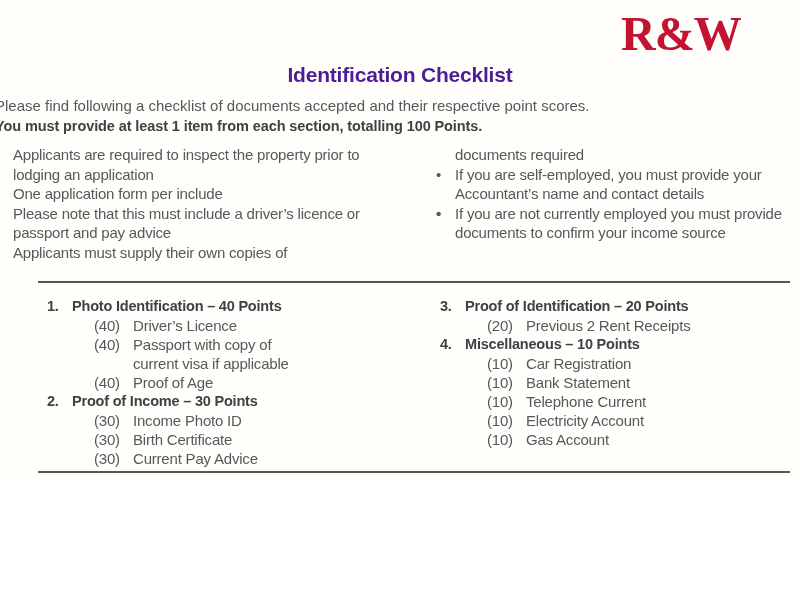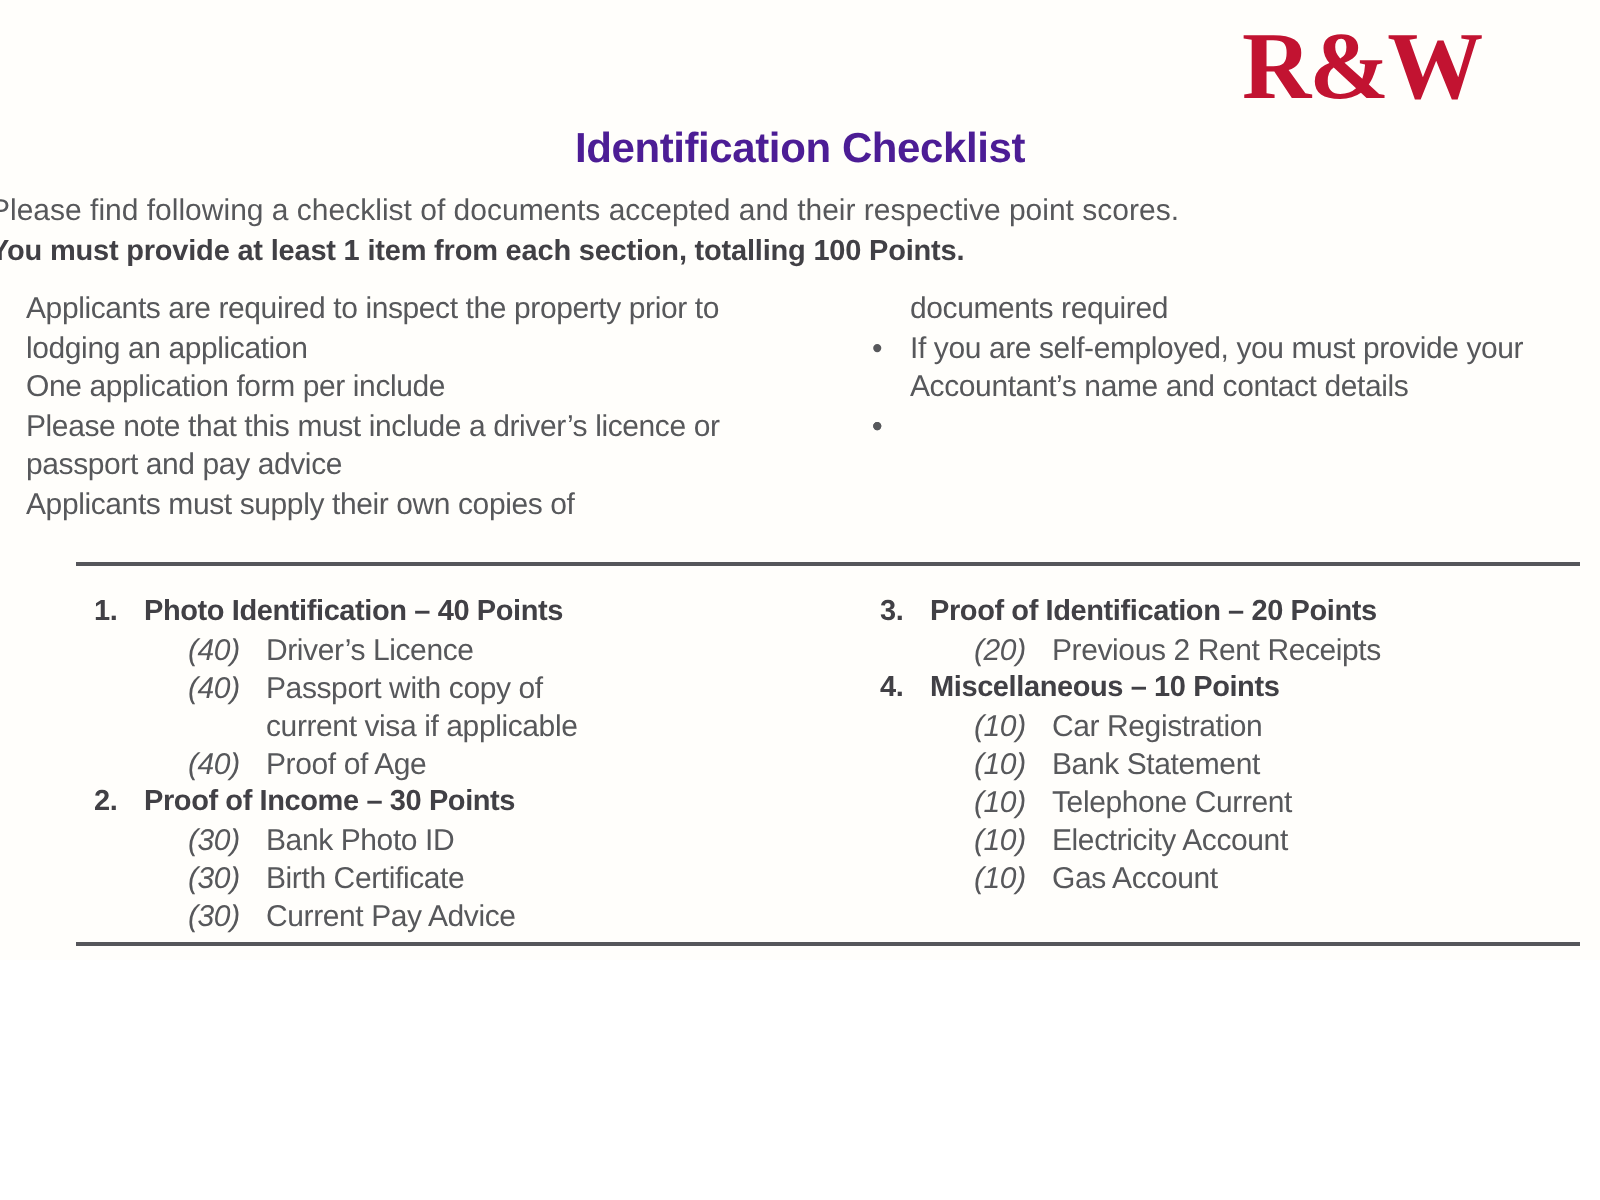--- a/index.html
+++ b/index.html
@@ -42,21 +42,21 @@
   .rule{position:absolute;left:38px;width:752px;height:2px;background:#55565a;}
   .rule-top{top:281px;}
   .rule-bottom{top:471px;}
   
   .sections{position:absolute;top:297px;font-size:15px;line-height:19px;letter-spacing:-0.2px;}
   .sections-left{left:47px;}
   .sections-right{left:440px;}
   .sec-head{display:flex;font-weight:bold;font-size:14.5px;color:#414045;line-height:19px;}
   .sec-num{width:25px;flex:none;}
   .sec-item{display:flex;}
-  .sec-item .pts{margin-left:47px;width:39px;flex:none;font-style:italic;}
+  .sec-item .pts{margin-left:47px;width:39px;flex:none;}
   .sections-left .sec-item .lbl{max-width:185px;}
   
   .footer{position:absolute;left:-7px;top:484px;font-size:14.5px;line-height:21.5px;letter-spacing:-0.1px;white-space:nowrap;}
   .footer p{margin:0;}
   .footer p.bold{font-weight:bold;color:#414045;}
 </style>
 </head>
 <body>
 
 <div class="page">
@@ -95,20 +95,21 @@
   </div>
       <div class="note-row">
     <span class="bullet">•</span>
     <span class="note-text">If you are self-employed, you must provide your Accountant’s name and contact details</span>
   </div>
       <div class="note-row">
     <span class="bullet">•</span>
   </div>
       <div class="note-row">
     <span class="bullet">•</span>
+    <span class="note-text">If you are not currently employed you must provide documents to confirm your income source</span>
   </div>
     </div>
 
   <div class="rule rule-top"></div>
 
   <div class="sections sections-left" id="sections-left">
       <div class="section">
     <div class="sec-head">
       <span class="sec-num">1.</span>
       <span class="sec-title">Photo Identification – 40 Points</span>
@@ -126,21 +127,21 @@
     <span class="lbl">Proof of Age</span>
   </div>
       </div>
       <div class="section">
     <div class="sec-head">
       <span class="sec-num">2.</span>
       <span class="sec-title">Proof of Income – 30 Points</span>
     </div>
   <div class="sec-item">
     <span class="pts">(30)</span>
-    <span class="lbl">Bank Photo ID</span>
+    <span class="lbl">Income Photo ID</span>
   </div>
         <div class="sec-item">
     <span class="pts">(30)</span>
     <span class="lbl">Birth Certificate</span>
   </div>
         <div class="sec-item">
     <span class="pts">(30)</span>
     <span class="lbl">Current Pay Advice</span>
   </div>
       </div>

